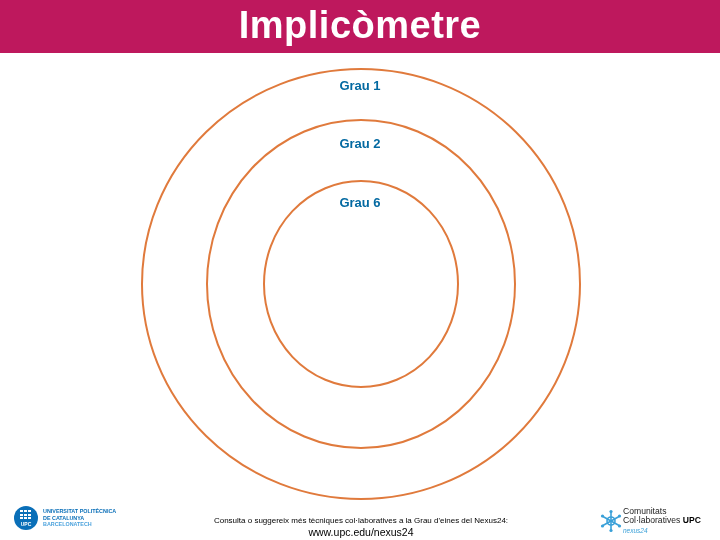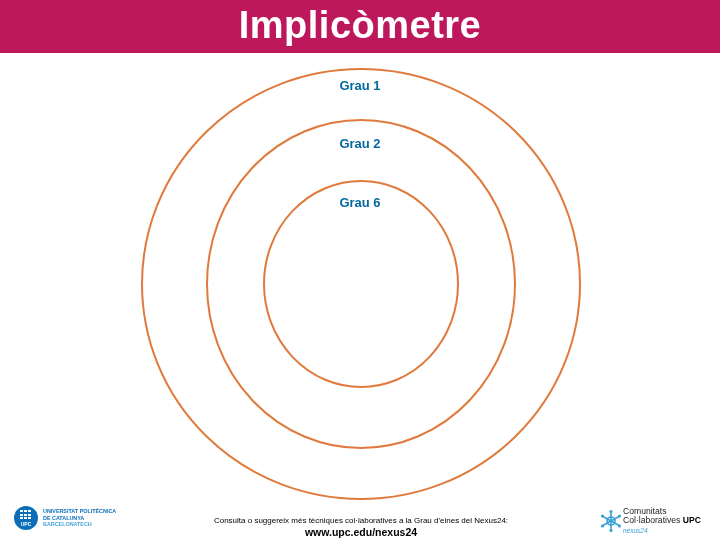--- a/index.html
+++ b/index.html
@@ -6,21 +6,21 @@
   body { width:720px; height:540px; background:#ffffff; position:relative; overflow:hidden;
          font-family:"Liberation Sans", sans-serif; }
   .header { position:absolute; left:0; top:0; width:720px; height:53px; background:#be185d;
             display:flex; align-items:center; justify-content:center; }
   .title { color:#ffffff; font-weight:bold; font-size:38px; letter-spacing:0.5px; margin-top:-2px; }
   svg.rings { position:absolute; left:0; top:0; }
   .label { position:absolute; width:200px; left:260px; text-align:center; font-weight:bold;
            font-size:13px; color:#0369a1; }
   .footer-text { position:absolute; left:180px; width:362px; text-align:center; color:#000; }
   .note { top:516px; font-size:8px; }
-  .url { top:526px; font-size:10.5px; font-weight:bold; }
+  .url { top:526px; font-size:10.5px; font-weight:normal; }
   .logo-upc { position:absolute; left:14px; top:506px; display:flex; align-items:center; }
   .upc-circle { width:24px; height:24px; border-radius:50%; background:#0a6fb8; position:relative; }
   .upc-grid { position:absolute; left:6px; top:4px; width:12px; height:10px;
               display:grid; grid-template-columns:repeat(3,3px); gap:1px; }
   .upc-grid span { width:3px; height:2px; background:#fff; display:block; }
   .upc-mini { position:absolute; left:0; width:24px; bottom:3px; text-align:center; font-size:5px; color:#fff; font-weight:bold; }
   .upc-text { margin-left:5px; font-size:5.4px; line-height:6.4px; font-weight:bold; color:#0a6fb8; }
   .upc-text .l3 { color:#4da3dd; }
   .logo-cc { position:absolute; left:599px; top:507px; display:flex; align-items:center; }
   .cc-icon { width:24px; height:24px; }

